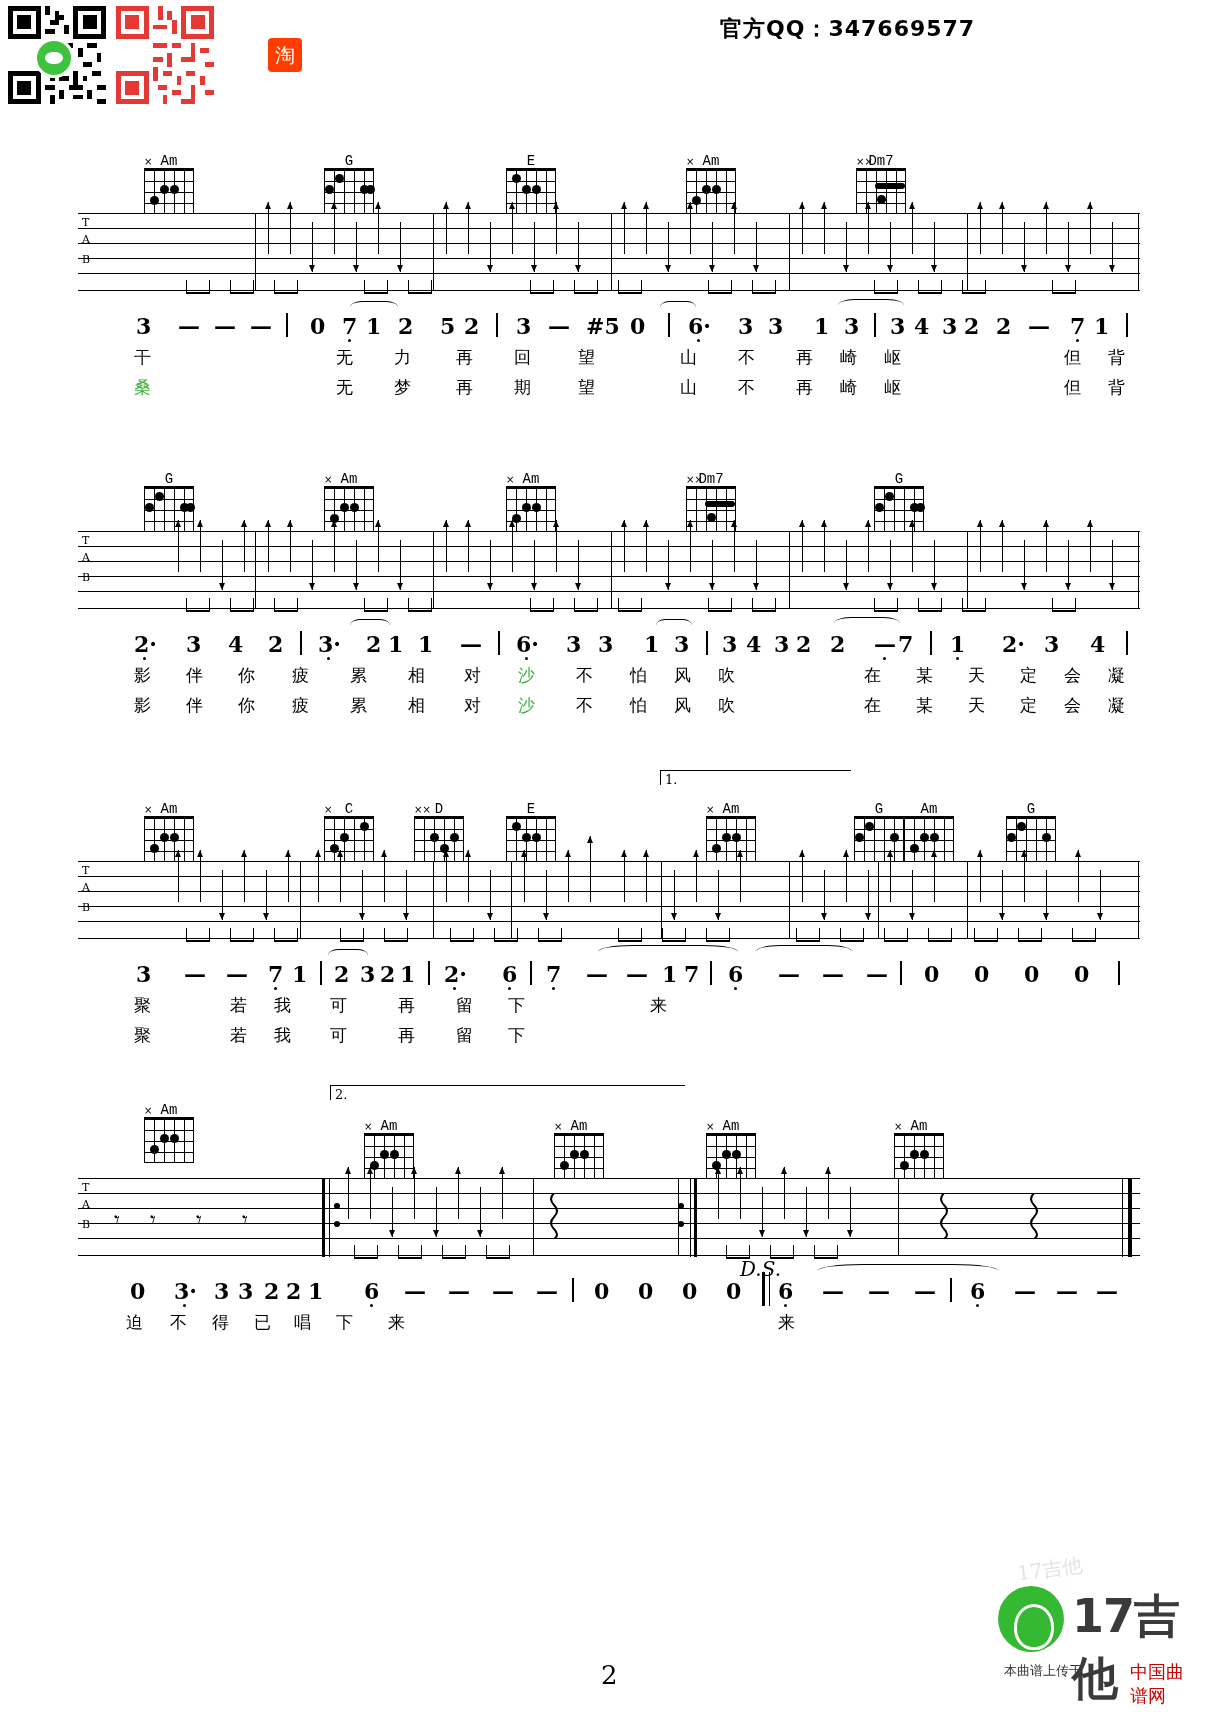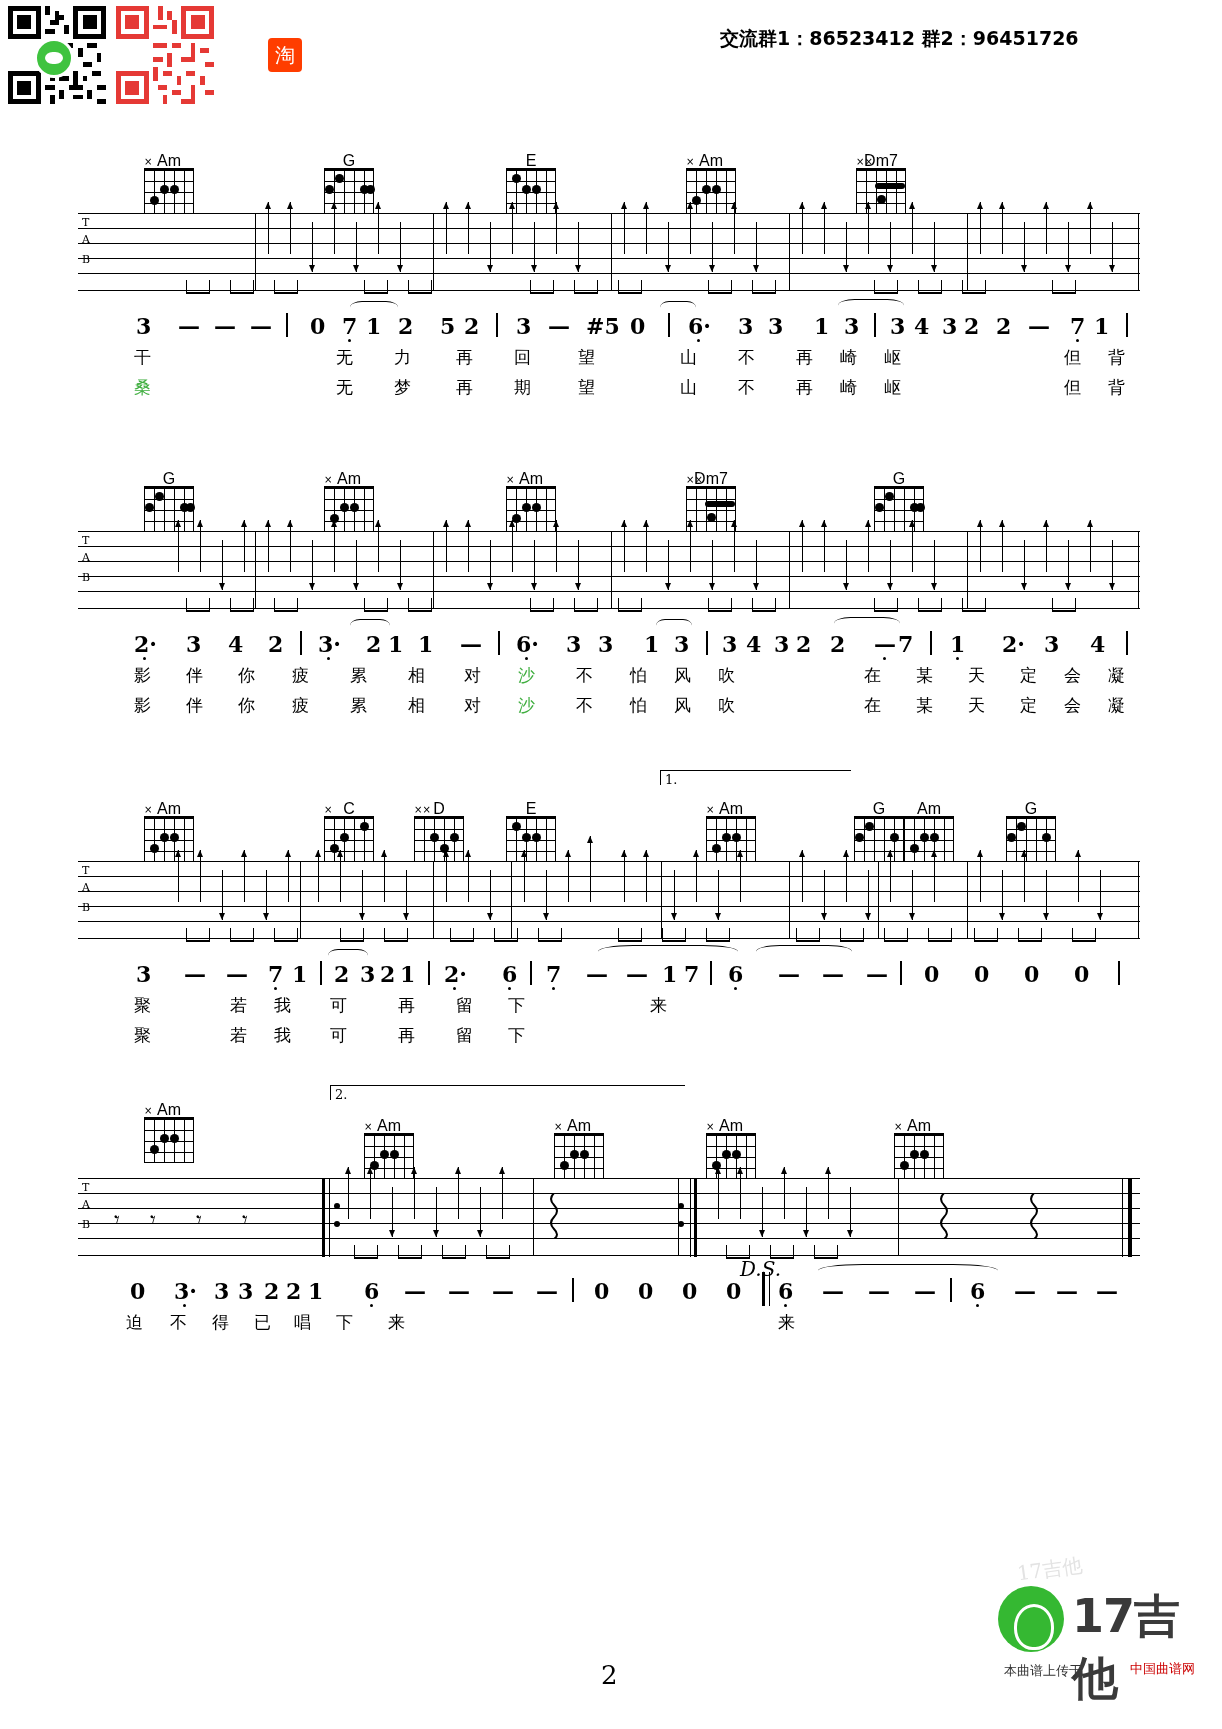--- a/index.html
+++ b/index.html
@@ -20,21 +20,21 @@
 
   
   .system{position:absolute;left:0;width:1222px;}
   .sys1{top:140px;}
   .sys2{top:458px;}
   .sys3{top:778px;}
   .sys4{top:1093px;}
 
   
   .chord{position:absolute;width:62px;}
-  .chord .cname{font-size:16px;text-align:center;font-family:Liberation Sans, sans-serif;height:14px;line-height:14px;}
+  .chord .cname{font-size:14px;text-align:center;font-family:Liberation Mono, monospace;height:14px;line-height:14px;}
   .grid{position:relative;width:50px;height:46px;margin:0 auto;border:1px solid #000;border-top:3px solid #000;box-sizing:border-box;}
   .grid .v{position:absolute;top:0;bottom:0;width:1px;background:#000;}
   .grid .h{position:absolute;left:0;right:0;height:1px;background:#000;}
   .dot{position:absolute;width:9px;height:9px;border-radius:50%;background:#000;}
   .mark{position:absolute;top:-15px;font-size:10px;font-family:"DejaVu Sans",sans-serif;}
   .barre{position:absolute;height:6px;border-radius:3px;background:#000;}
 
   
   .staff{position:absolute;left:78px;width:1062px;height:78px;border-top:1px solid #000;border-bottom:1px solid #000;box-sizing:border-box;}
   .staff .line{position:absolute;left:0;right:0;height:1px;background:#000;}
@@ -71,21 +71,21 @@
   .repeat b{position:absolute;width:6px;height:6px;border-radius:50%;background:#000;}
 
   
   .footer-left{position:absolute;left:38px;top:1668px;font-size:17px;font-family:"DejaVu Sans",sans-serif;}
   .pageno{position:absolute;left:601px;top:1660px;font-size:26px;font-family:"DejaVu Serif",serif;}
   .logo17{position:absolute;right:24px;top:1580px;width:200px;height:110px;}
   .logo17 .circ{position:absolute;left:0;top:6px;width:66px;height:66px;border-radius:50%;background:#35b832;}
   .logo17 .gt{position:absolute;left:16px;top:18px;width:34px;height:40px;border:3px solid #fff;border-radius:50% 50% 46% 46%;}
   .logo17 .txt{position:absolute;left:74px;top:6px;font-size:46px;font-weight:bold;color:#3a3a3a;font-family:"DejaVu Sans",sans-serif;letter-spacing:-1px;}
   .logo17 .sub{position:absolute;left:6px;top:82px;font-size:13px;color:#333;font-family:"DejaVu Sans",sans-serif;white-space:nowrap;}
-  .logo17 .cn{position:absolute;left:132px;top:80px;font-size:13px;color:#c00;font-family:"DejaVu Sans",sans-serif;}
+  .logo17 .cn{position:absolute;left:132px;top:80px;font-size:18px;color:#c00;font-family:"DejaVu Sans",sans-serif;}
   .wm{position:absolute;right:140px;top:1556px;font-size:20px;color:#e3e3e3;font-family:"DejaVu Serif",serif;transform:rotate(-8deg);}
   .ds{position:absolute;font-family:"DejaVu Serif",serif;font-style:italic;font-size:20px;}
 </style>
 </head>
 <body>
 
 <div class="page">
 
   <div class="qr-block">
     <div class="qr" style="left:0;">
@@ -182,21 +182,21 @@
           <rect x="19" y="18" width="2" height="1"></rect>
             <rect x="10" y="19" width="1" height="2"></rect>
           <rect x="14" y="20" width="3" height="1"></rect>
         </g>
       </svg>
       <div class="taobao-badge">淘</div>
     </div>
   </div>
 
   <div class="contact">
-    <div class="l2">交流群1：86523412    群2：96451726</div>
+    <div class="l1">官方QQ：347669577</div>
   </div>
 
   <div class="system sys1">
 
     <div class="chord" style="left:138px;top:14px;">
       <div class="cname">Am</div>
       <div class="grid">
         <div class="v" style="left:9px;"></div>
           <div class="v" style="left:19px;"></div>
           <div class="v" style="left:29px;"></div>

